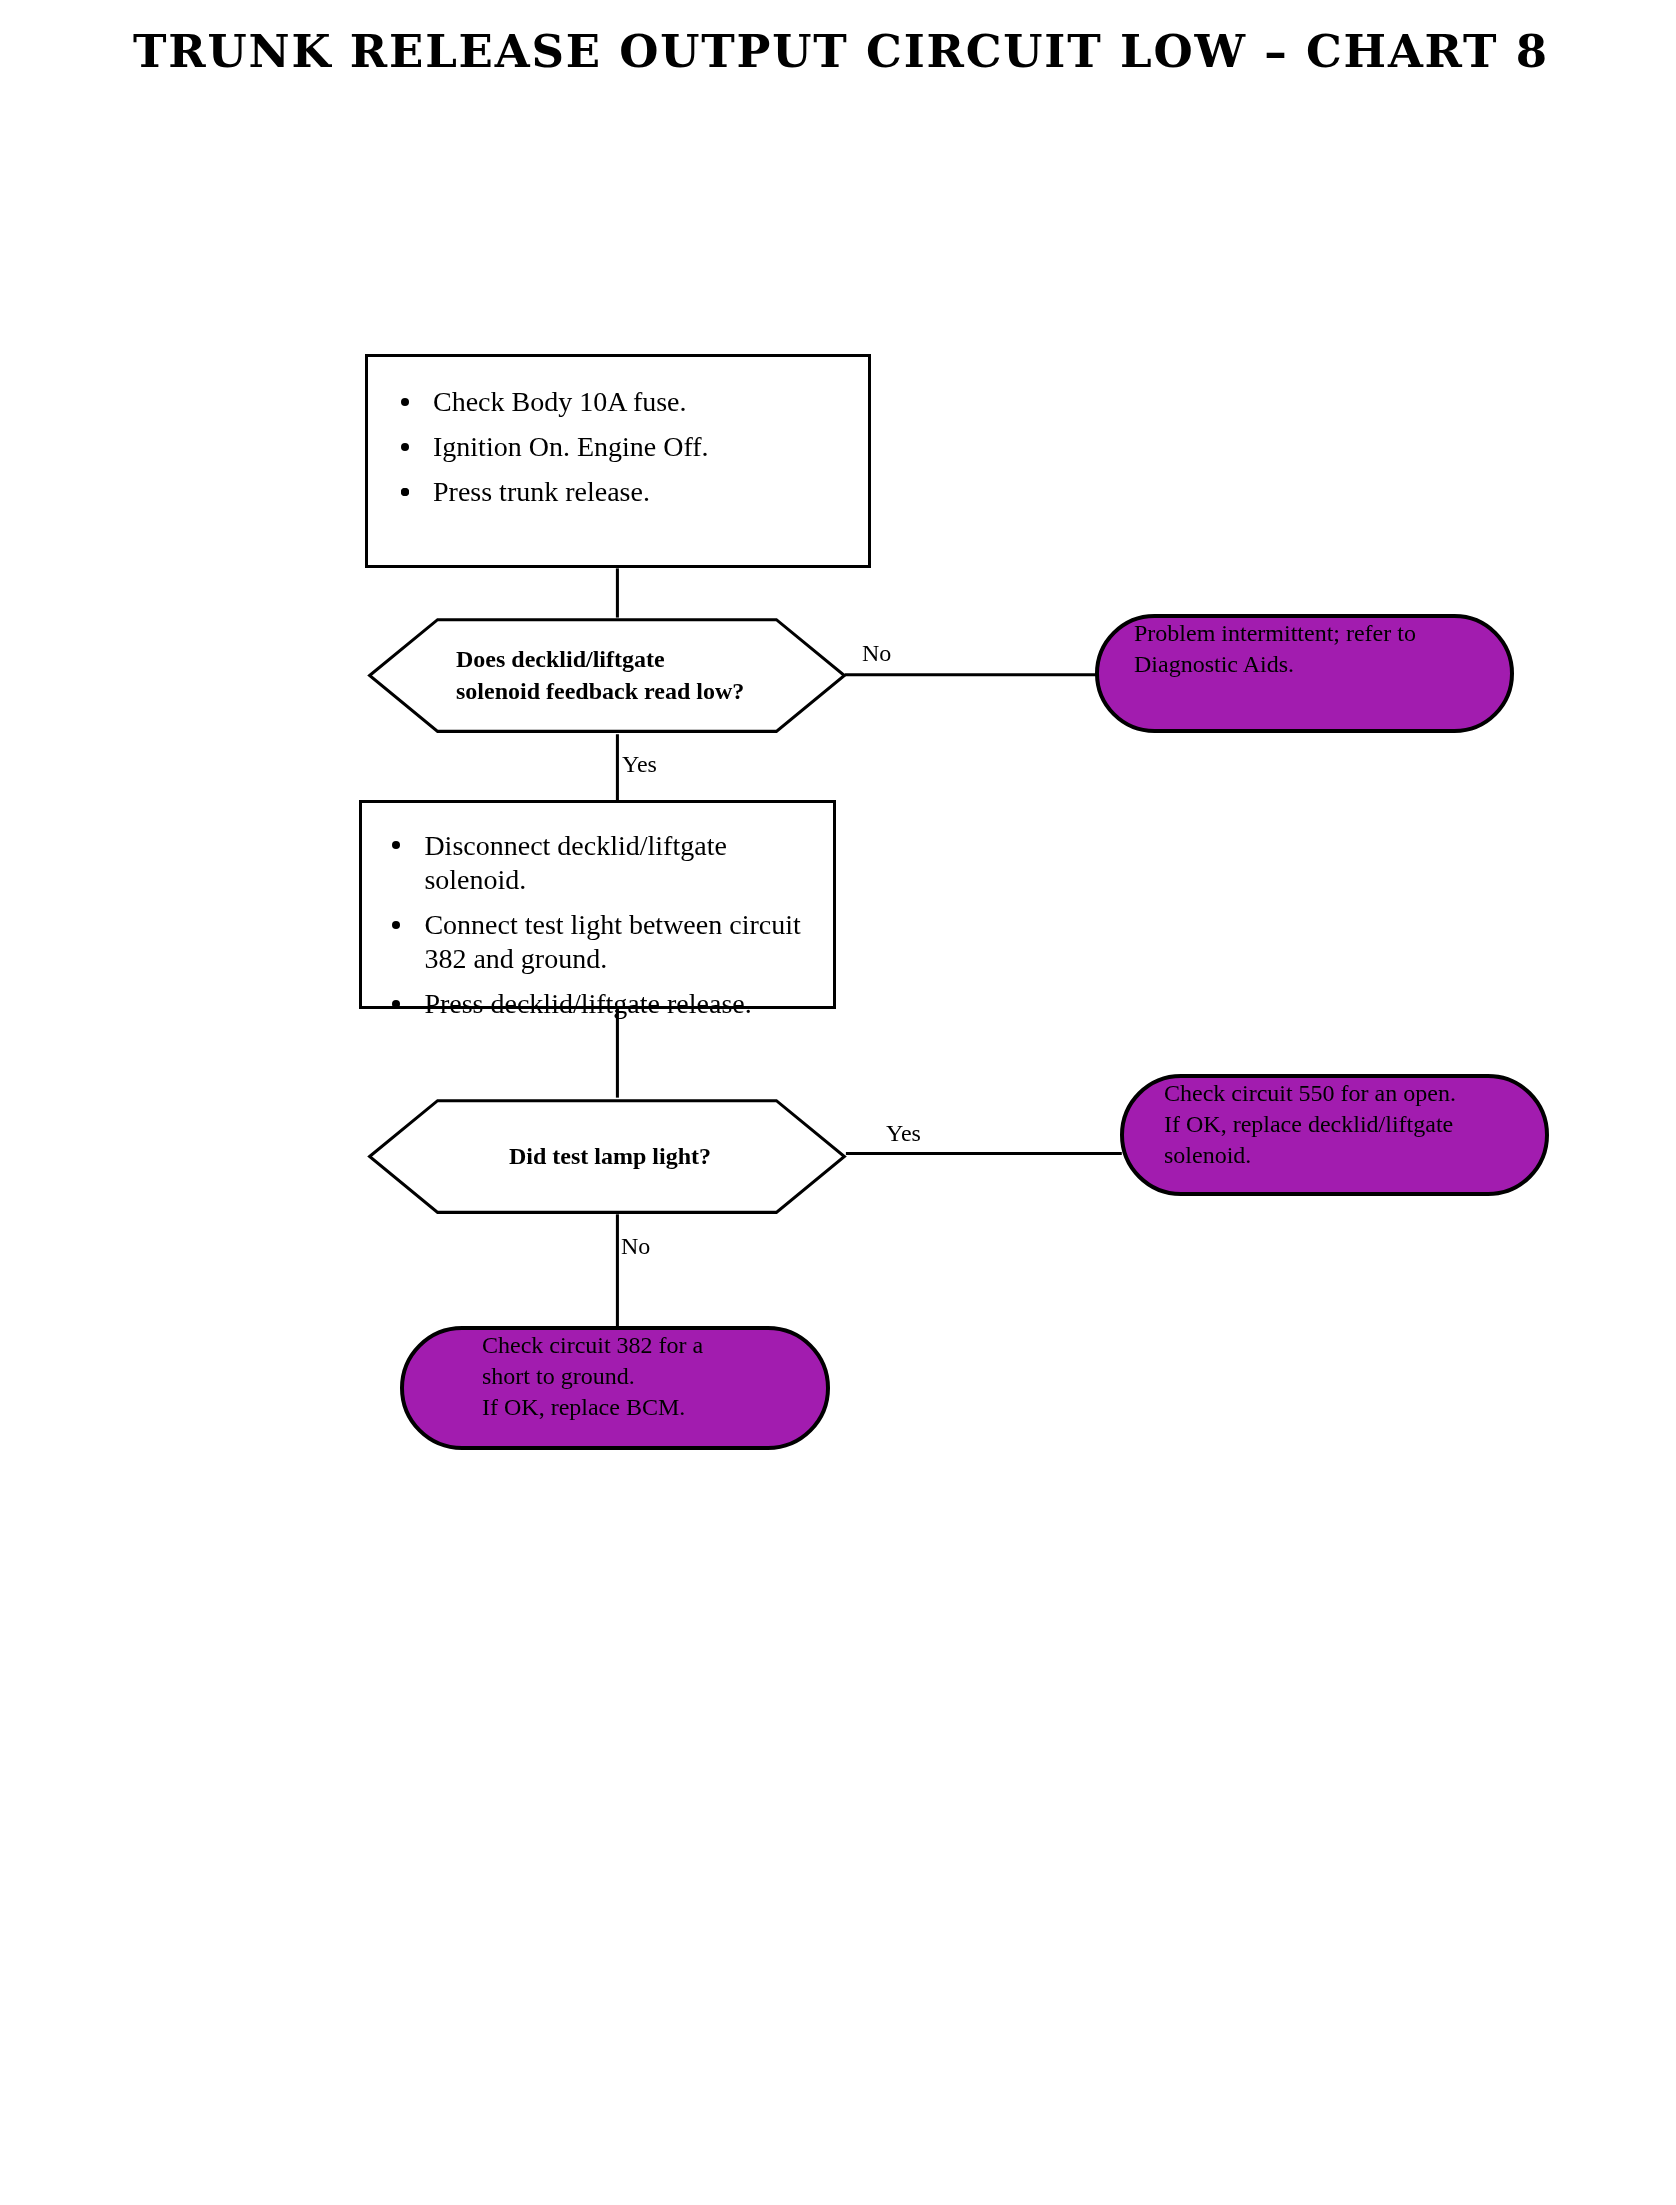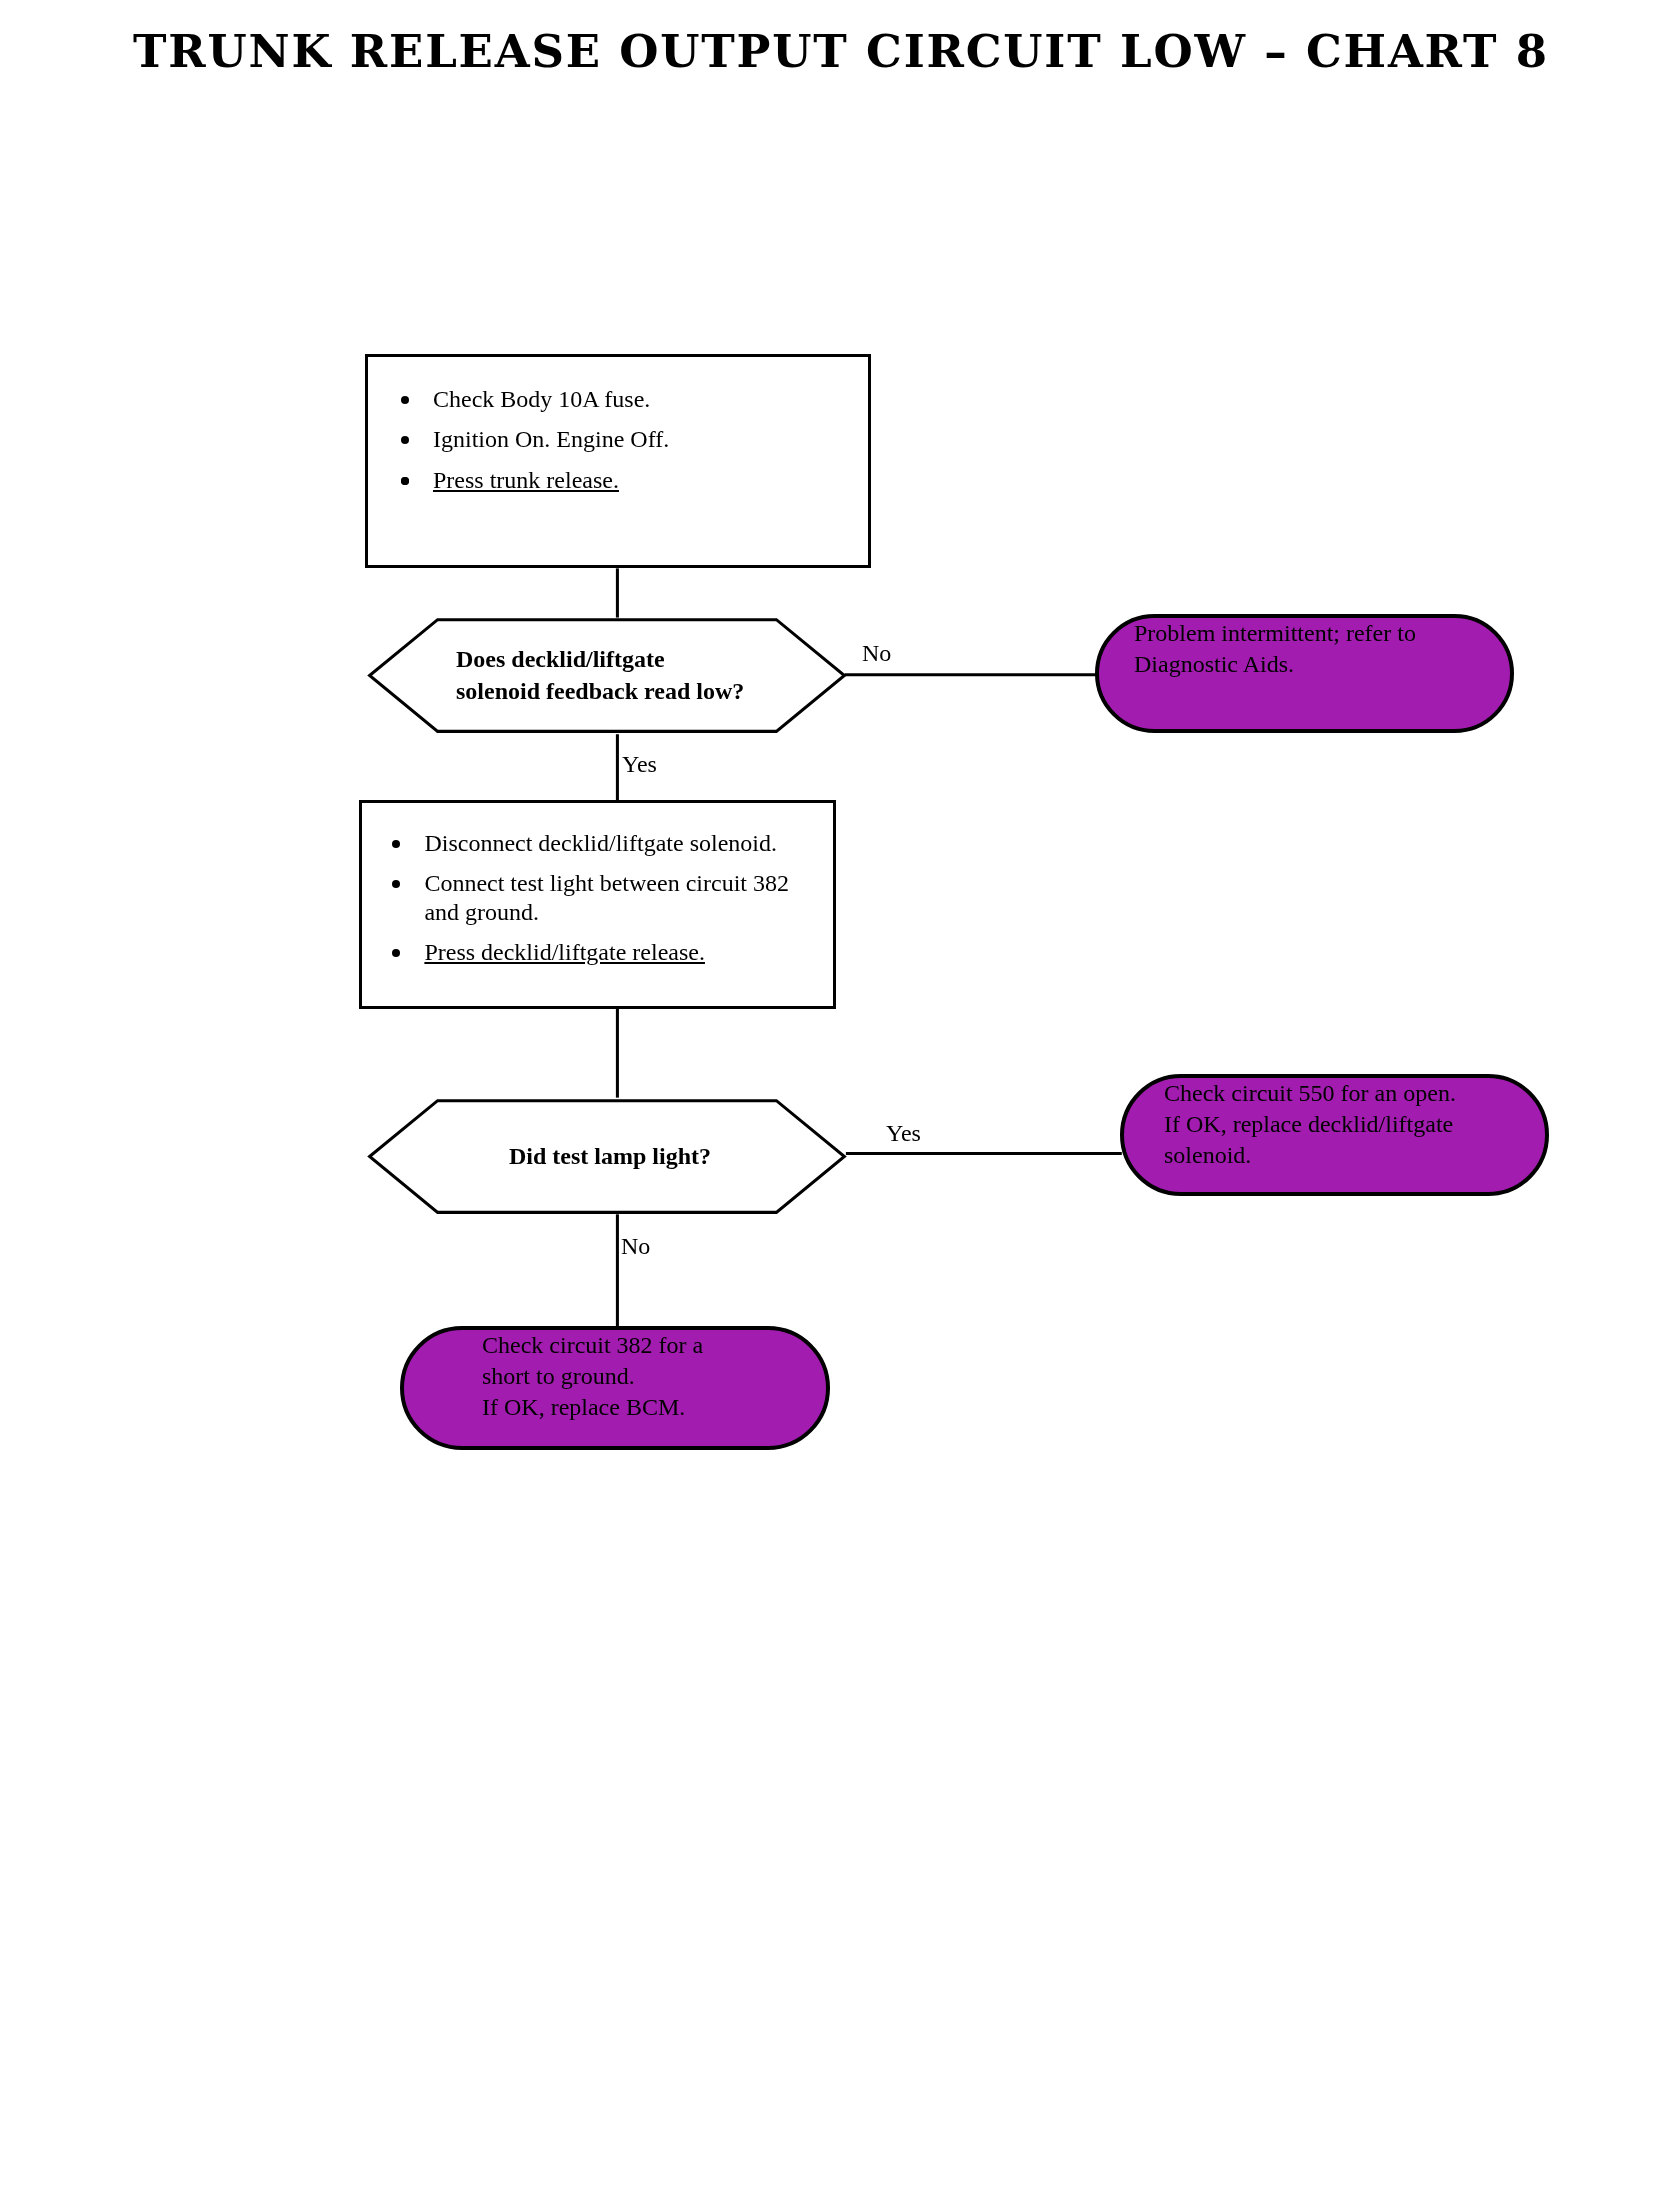--- a/index.html
+++ b/index.html
@@ -52,24 +52,24 @@
   }
   .bullet-list {
     list-style: none;
     margin: 0;
     padding: 0;
   }
   .bullet-item {
     position: relative;
     padding-left: 49px;
     margin: 0 0 11px 0;
-    font-size: 24px;
+    font-size: 28px;
     line-height: 1.22;
   }
-  .bullet-item:last-child { margin-bottom: 0; text-decoration: underline; }
+  .bullet-item:last-child { margin-bottom: 0; }
   .bullet-dot {
     position: absolute;
     left: 17px;
     top: 0.46em;
     width: 8px;
     height: 8px;
     border-radius: 50%;
     background: #000000;
   }
 

